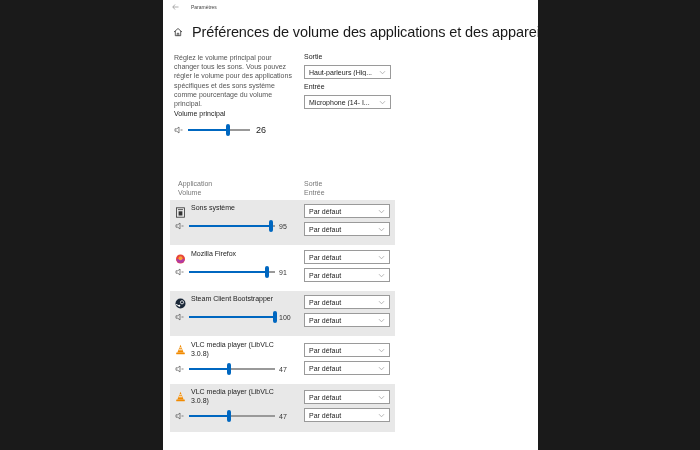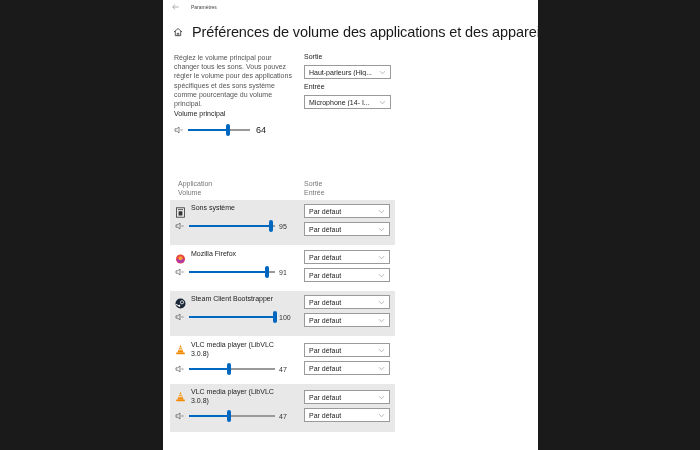--- a/index.html
+++ b/index.html
@@ -110,21 +110,21 @@
 
   <div class="master-slider">
     <svg class="spk-icon" viewBox="0 0 10 8">
         <path d="M1 2.8 H2.8 L5 1 V7 L2.8 5.2 H1 Z" stroke="#555" stroke-width="0.7" fill="none"></path>
         <path d="M6.5 4 H8.5" stroke="#555" stroke-width="0.7"></path>
       </svg>
     <div class="track" style="width:62px">
       <div class="fill" id="master-fill" style="width: 64%;"></div>
       <div class="thumb" id="master-thumb" style="left: 64%;"></div>
     </div>
-    <span class="master-value">64</span>
+    <span class="master-value">26</span>
   </div>
 
   <div class="dev-label" style="left:141px; top:53px">Sortie</div>
   <div class="select" style="left:141px; top:65px; width:87px">
     <span class="sel-text">Haut-parleurs (Hig...</span>
     <svg class="chev" viewBox="0 0 7 5">
         <path d="M1 1.2 L3.5 3.8 L6 1.2" stroke="#999" stroke-width="0.7" fill="none"></path>
       </svg>
   </div>
   <div class="dev-label" style="left:141px; top:83px">Entrée</div>

